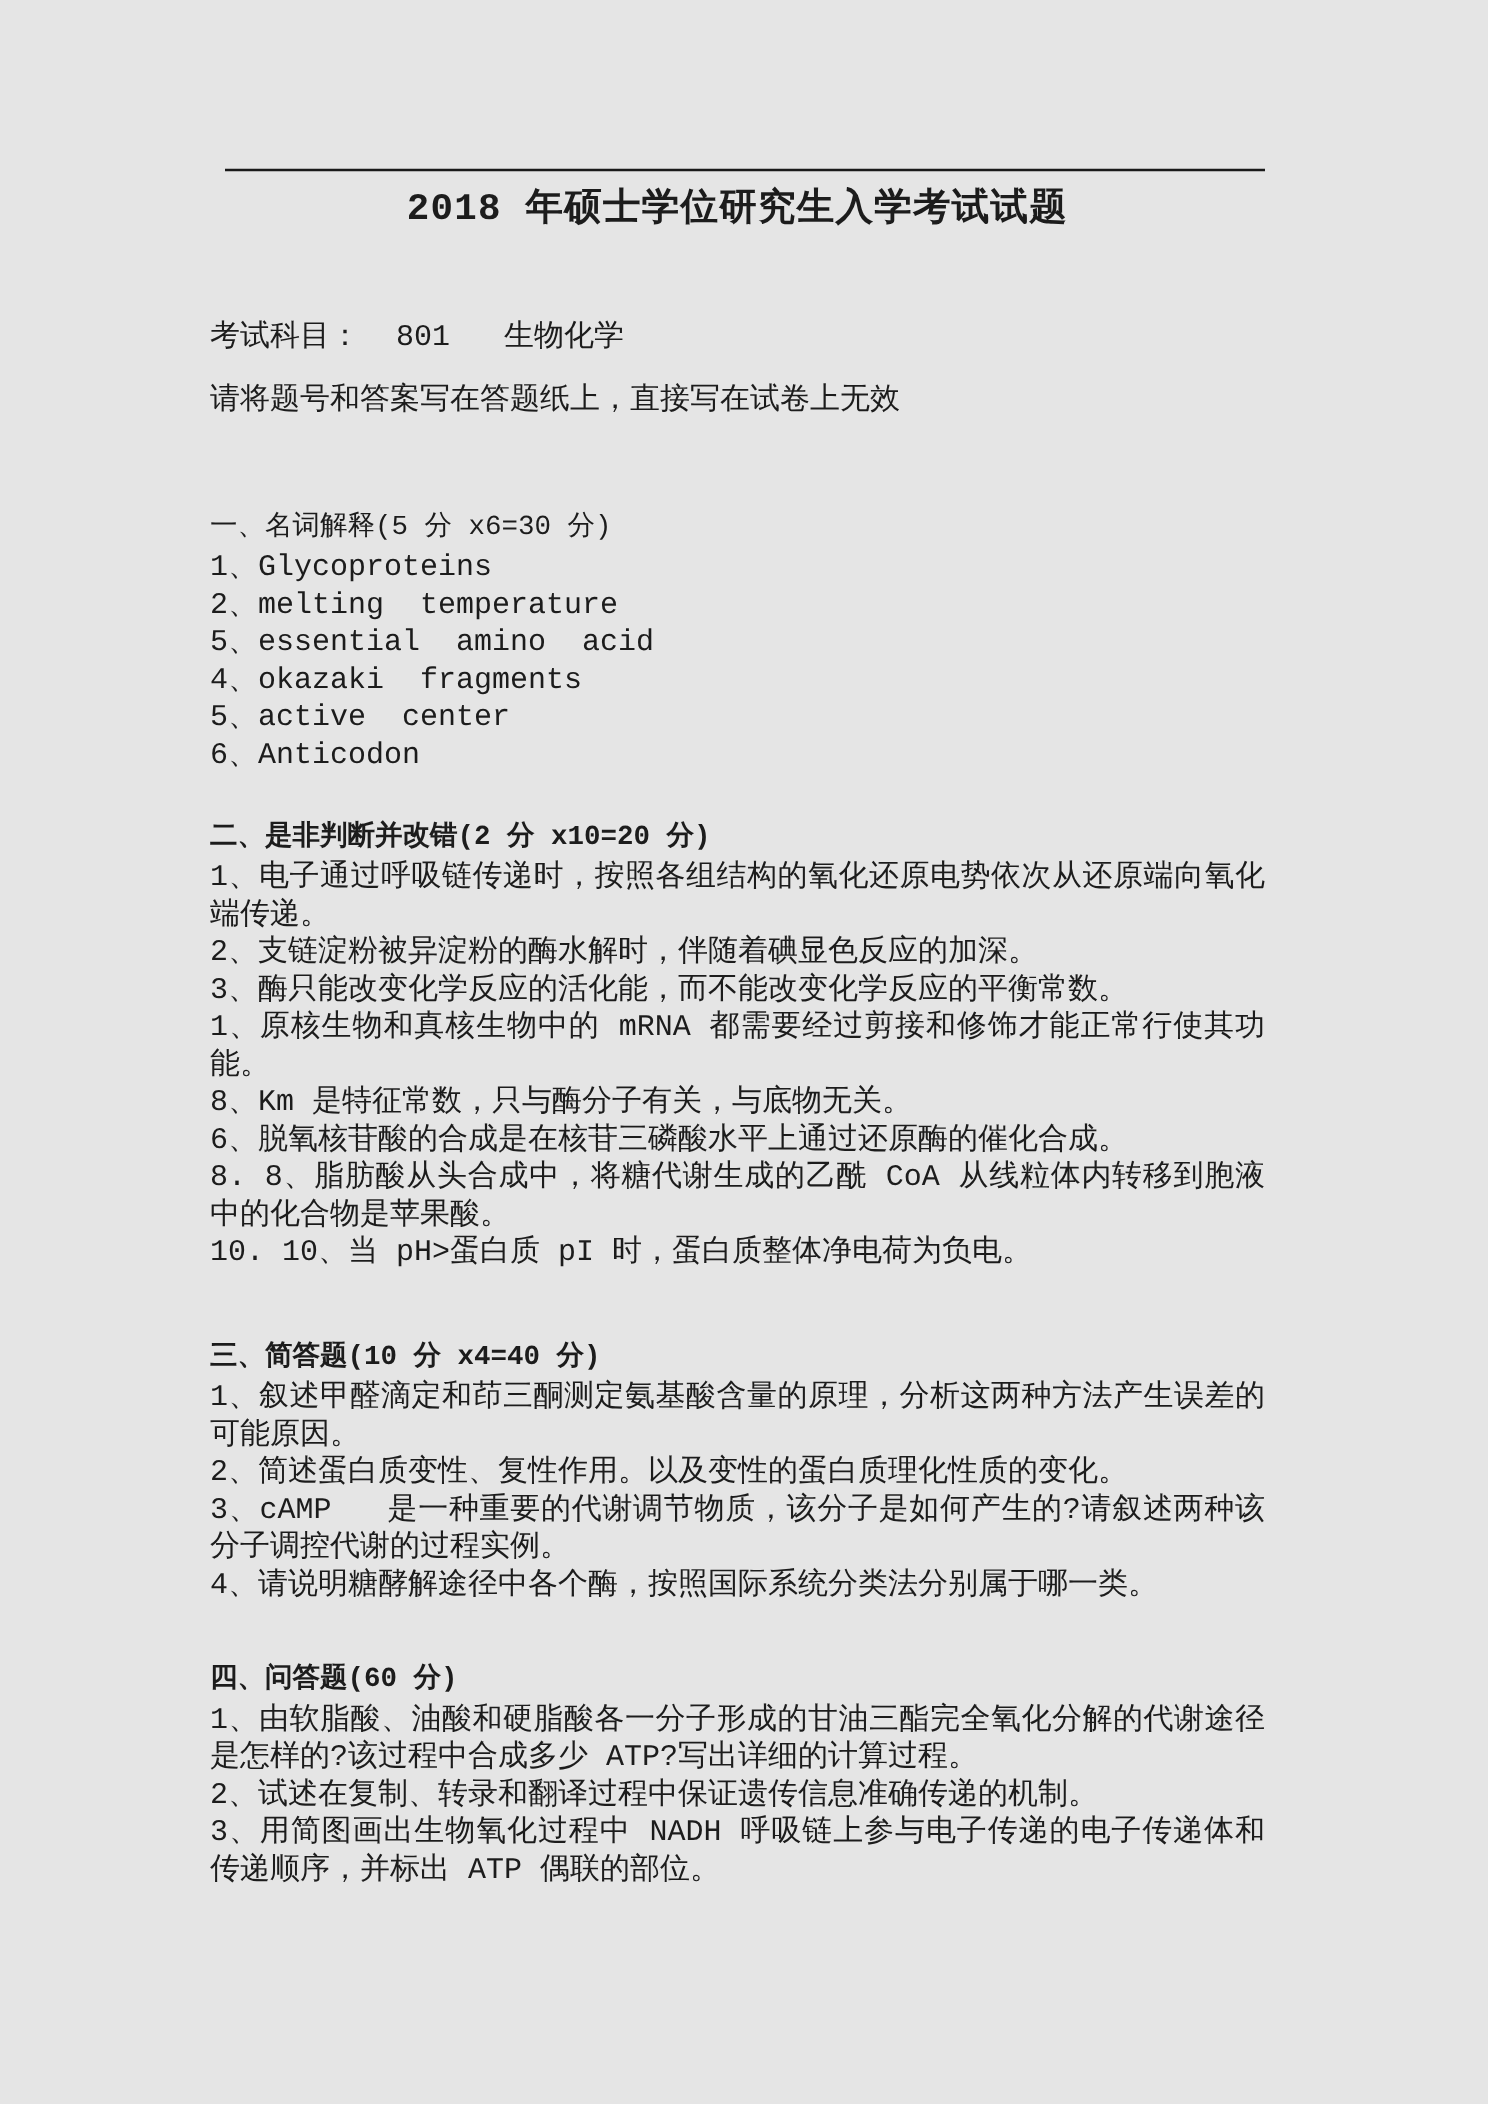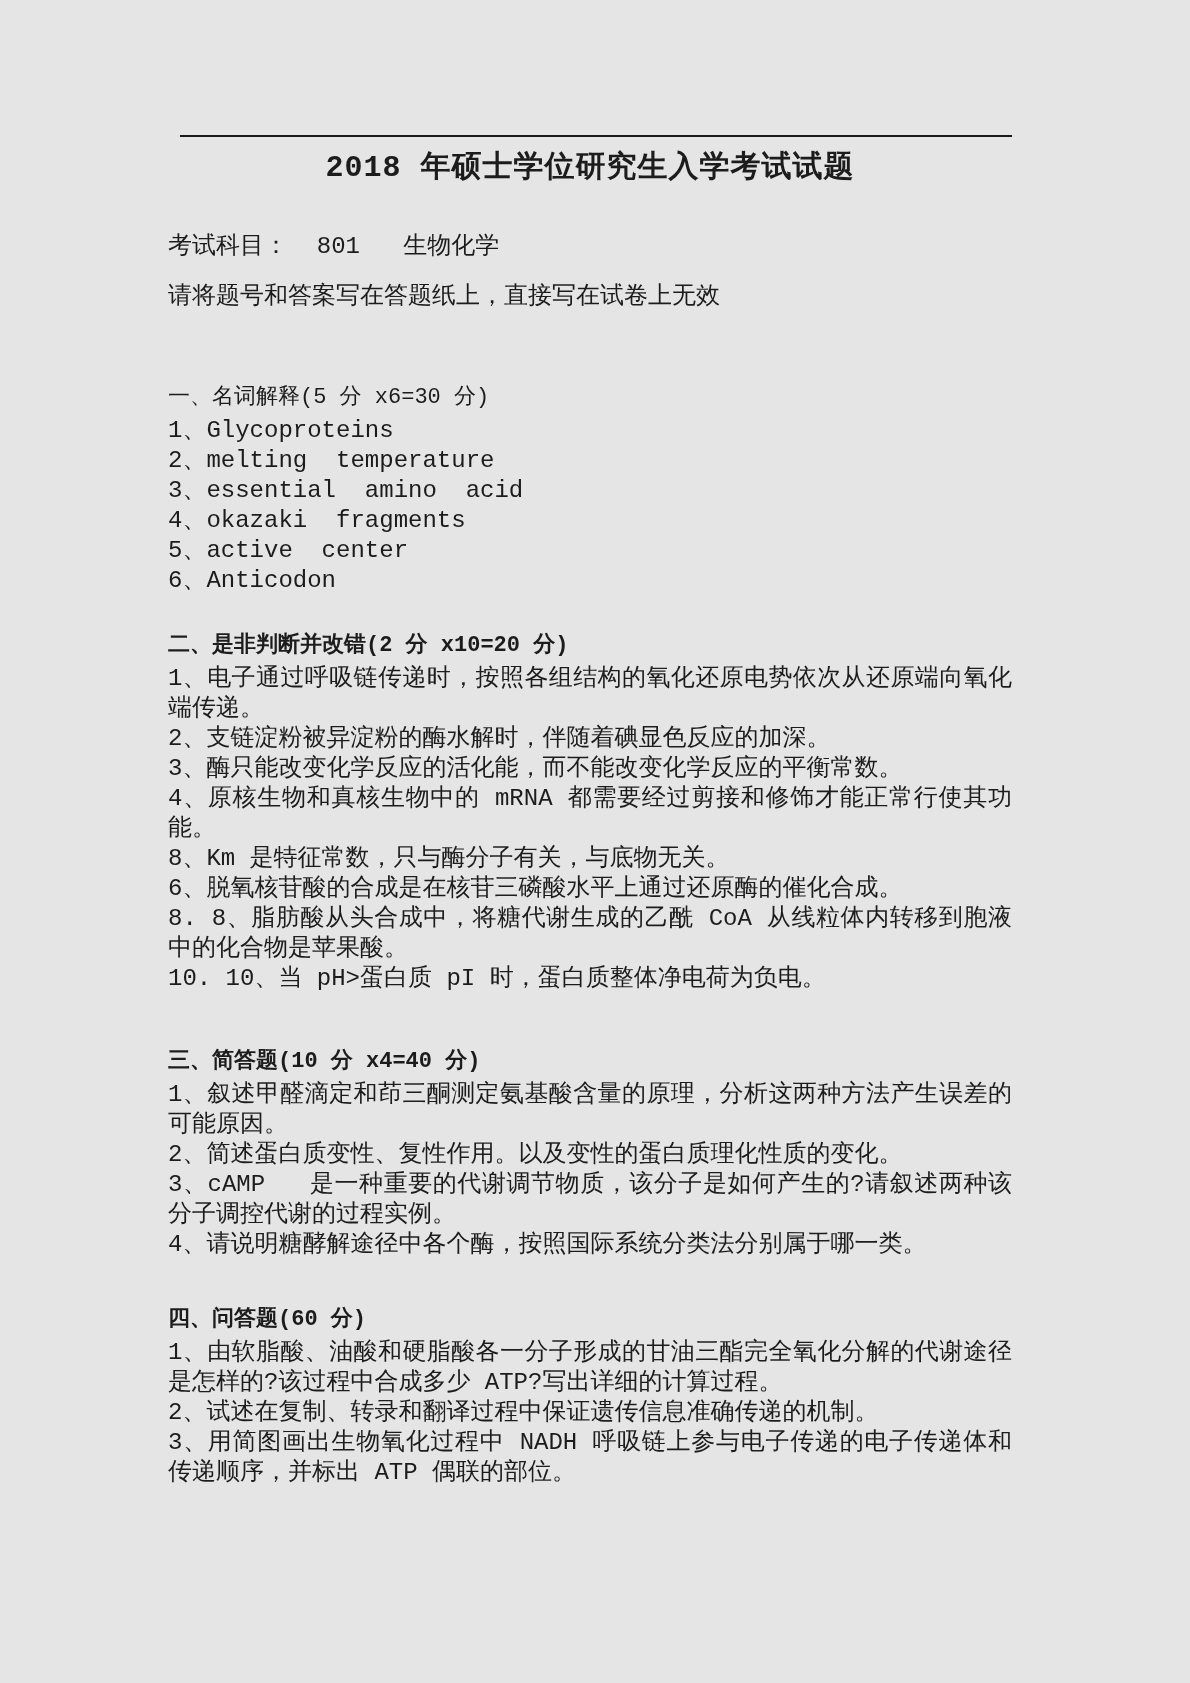--- a/index.html
+++ b/index.html
@@ -31,21 +31,21 @@
   }
   h1.title {
     margin: 151px 0 0 0;
     font-size: 30px;
     line-height: 34px;
     font-weight: bold;
     text-align: center;
     letter-spacing: 1px;
     white-space: pre-wrap;
   }
-  p.subject { margin: 47px 0 0 0; white-space: pre-wrap; }
+  p.subject { margin: 71px 0 0 0; white-space: pre-wrap; }
   p.notice  { margin: 20px 0 0 0; white-space: pre-wrap; }
   section { display: block; }
   .sec-1 { margin-top: 70px; }
   .sec-2 { margin-top: 34px; }
   .sec-3 { margin-top: 52px; }
   .sec-4 { margin-top: 44px; }
   h2.sec-heading {
     margin: 0 0 2px 0;
     font-size: 22px;
     line-height: 32px;
@@ -66,32 +66,32 @@
 
   <main class="content">
     <h1 class="title">2018 年硕士学位研究生入学考试试题</h1>
     <p class="subject">考试科目：  801   生物化学</p>
     <p class="notice">请将题号和答案写在答题纸上，直接写在试卷上无效</p>
 
     <section class="sec sec-1">
       <h2 class="sec-heading regular">一、名词解释(5 分 x6=30 分)</h2>
       <p class="item">1、Glycoproteins</p>
       <p class="item">2、melting  temperature</p>
-      <p class="item">3、essential  amino  acid</p>
+      <p class="item">5、essential  amino  acid</p>
       <p class="item">4、okazaki  fragments</p>
       <p class="item">5、active  center</p>
       <p class="item">6、Anticodon</p>
     </section>
 
     <section class="sec sec-2">
       <h2 class="sec-heading">二、是非判断并改错(2 分 x10=20 分)</h2>
       <p class="item">1、电子通过呼吸链传递时，按照各组结构的氧化还原电势依次从还原端向氧化端传递。</p>
       <p class="item">2、支链淀粉被异淀粉的酶水解时，伴随着碘显色反应的加深。</p>
       <p class="item">3、酶只能改变化学反应的活化能，而不能改变化学反应的平衡常数。</p>
-      <p class="item">4、原核生物和真核生物中的 mRNA 都需要经过剪接和修饰才能正常行使其功能。</p>
+      <p class="item">1、原核生物和真核生物中的 mRNA 都需要经过剪接和修饰才能正常行使其功能。</p>
       <p class="item">8、Km 是特征常数，只与酶分子有关，与底物无关。</p>
       <p class="item">6、脱氧核苷酸的合成是在核苷三磷酸水平上通过还原酶的催化合成。</p>
       <p class="item">8. 8、脂肪酸从头合成中，将糖代谢生成的乙酰 CoA 从线粒体内转移到胞液中的化合物是苹果酸。</p>
       <p class="item">10. 10、当 pH&gt;蛋白质 pI 时，蛋白质整体净电荷为负电。</p>
     </section>
 
     <section class="sec sec-3">
       <h2 class="sec-heading">三、简答题(10 分 x4=40 分)</h2>
       <p class="item">1、叙述甲醛滴定和茚三酮测定氨基酸含量的原理，分析这两种方法产生误差的可能原因。</p>
       <p class="item">2、简述蛋白质变性、复性作用。以及变性的蛋白质理化性质的变化。</p>

